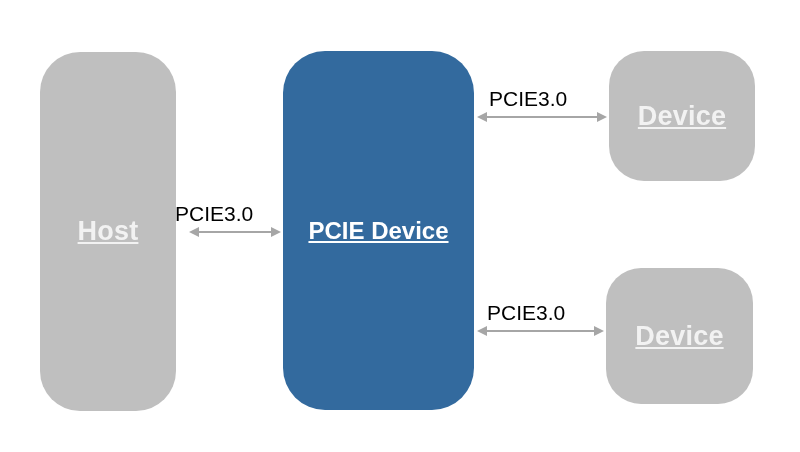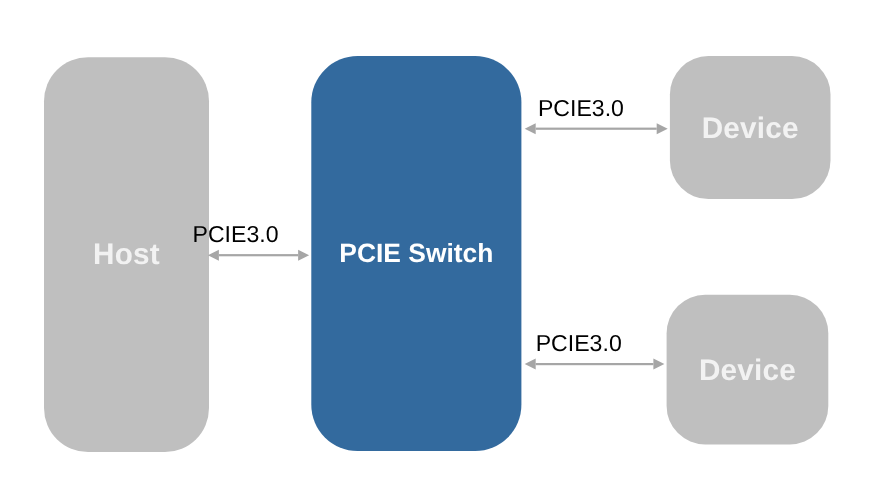--- a/index.html
+++ b/index.html
@@ -15,32 +15,33 @@
     font-family: "Liberation Sans", sans-serif;
     overflow: hidden;
   }
   .node {
     position: absolute;
     display: flex;
     align-items: center;
     justify-content: center;
     text-align: center;
     box-sizing: border-box;
+    text-decoration: underline;
   }
   .node.gray {
     background: var(--box-gray, #bfbfbf);
     color: var(--box-label, #f2f2f2);
   }
   .node.blue {
     background: var(--box-blue, #336a9e);
     color: var(--switch-label, #ffffff);
   }
   .node-host {
     left: 40px; top: 52px;
-    width: 150px; height: 359px;
+    width: 136px; height: 359px;
     border-radius: 40px;
   }
   .node-switch {
     left: 283px; top: 51px;
     width: 191px; height: 359px;
     border-radius: 42px;
   }
   .node-device-top {
     left: 609px; top: 51px;
     width: 146px; height: 130px;
@@ -100,21 +101,21 @@
 <body>
 
 <div class="canvas">
 
   <div class="node gray node-host">
     <span class="node-label">Host</span>
   </div>
 
   <div class="node blue node-switch">
     <div class="switch-label">
-      <span>PCIE Switch</span>
+      <span>PCIE Device</span>
     </div>
   </div>
 
   <div class="node gray node-device-top">
     <span class="node-label">Device</span>
   </div>
 
   <div class="node gray node-device-bottom">
     <span class="node-label">Device</span>
   </div>

